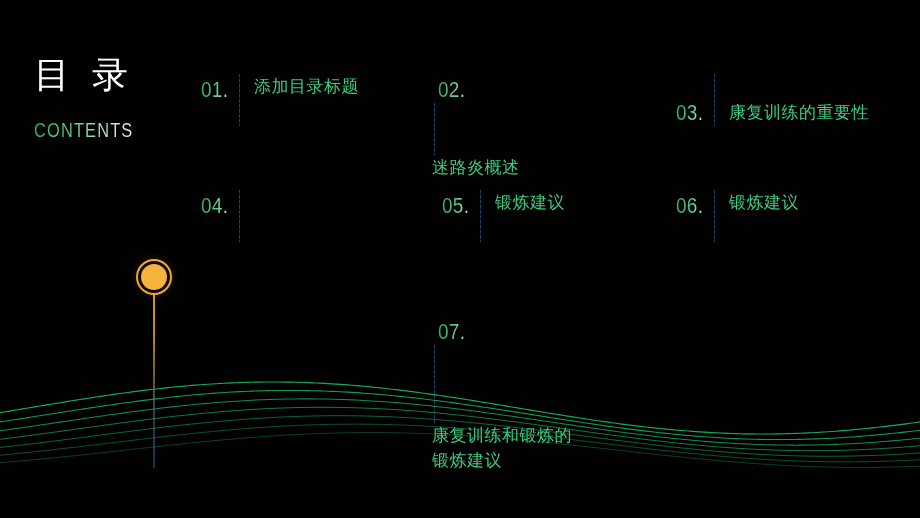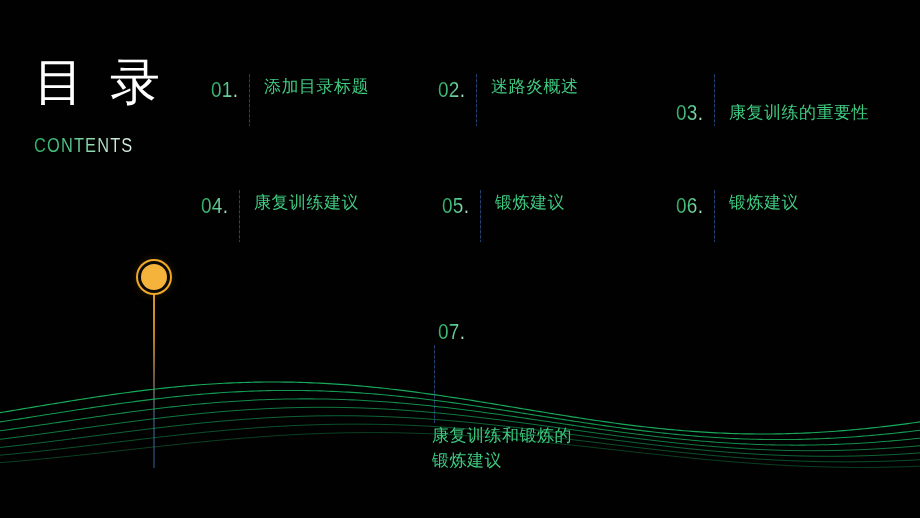--- a/index.html
+++ b/index.html
@@ -17,21 +17,21 @@
   }
 
   
   .title-block {
     position:absolute;
     left:34px; top:56px;
     width:160px;
   }
   .title-cn {
     font-family:"Liberation Sans", sans-serif;
-    font-size:50px;
+    font-size:36px;
     font-weight:300;
     letter-spacing:6px;
     color:#ffffff;
     line-height:1.05;
     white-space:nowrap;
   }
   .title-en {
     margin-top:24px;
     font-family:"Liberation Sans", sans-serif;
     font-size:21px;
@@ -94,22 +94,22 @@
     font-size:17px;
     font-weight:400;
     letter-spacing:0.5px;
     color:#3fcb80;
     line-height:1.45;
     white-space:pre-line;
     padding-top:1px;
   }
 
   
-  .e1 { left:205px; top:74px; }
-  .e2 { left:432px; top:74px; }
+  .e1 { left:195px; top:74px; }
+  .e2 { left:432px; top:74px;flex-direction:column; }
   .e3 { left:670px; top:74px;align-items:flex-end; }
   .e4 { left:195px; top:190px; }
   .e5 { left:436px; top:190px; }
   .e6 { left:670px; top:190px; }
   .e7 { left:432px; top:316px;flex-direction:column; }
 
   .e1 .entry-rule, .e2 .entry-rule, .e3 .entry-rule { height:52px; }
   .e4 .entry-rule, .e5 .entry-rule, .e6 .entry-rule { height:52px; }
   .e7 .entry-rule { height:78px; }
 
@@ -170,21 +170,20 @@
 
     <div class="entry e3">
       <span class="entry-num">03.</span>
       <span class="entry-rule"></span>
       <span class="entry-text">康复训练的重要性</span>
     </div>
 
     <div class="entry e4">
       <span class="entry-num">04.</span>
       <span class="entry-rule"></span>
-      <span class="entry-text">康复训练建议</span>
     </div>
 
     <div class="entry e5">
       <span class="entry-num">05.</span>
       <span class="entry-rule"></span>
       <span class="entry-text">锻炼建议</span>
     </div>
 
     <div class="entry e6">
       <span class="entry-num">06.</span>

